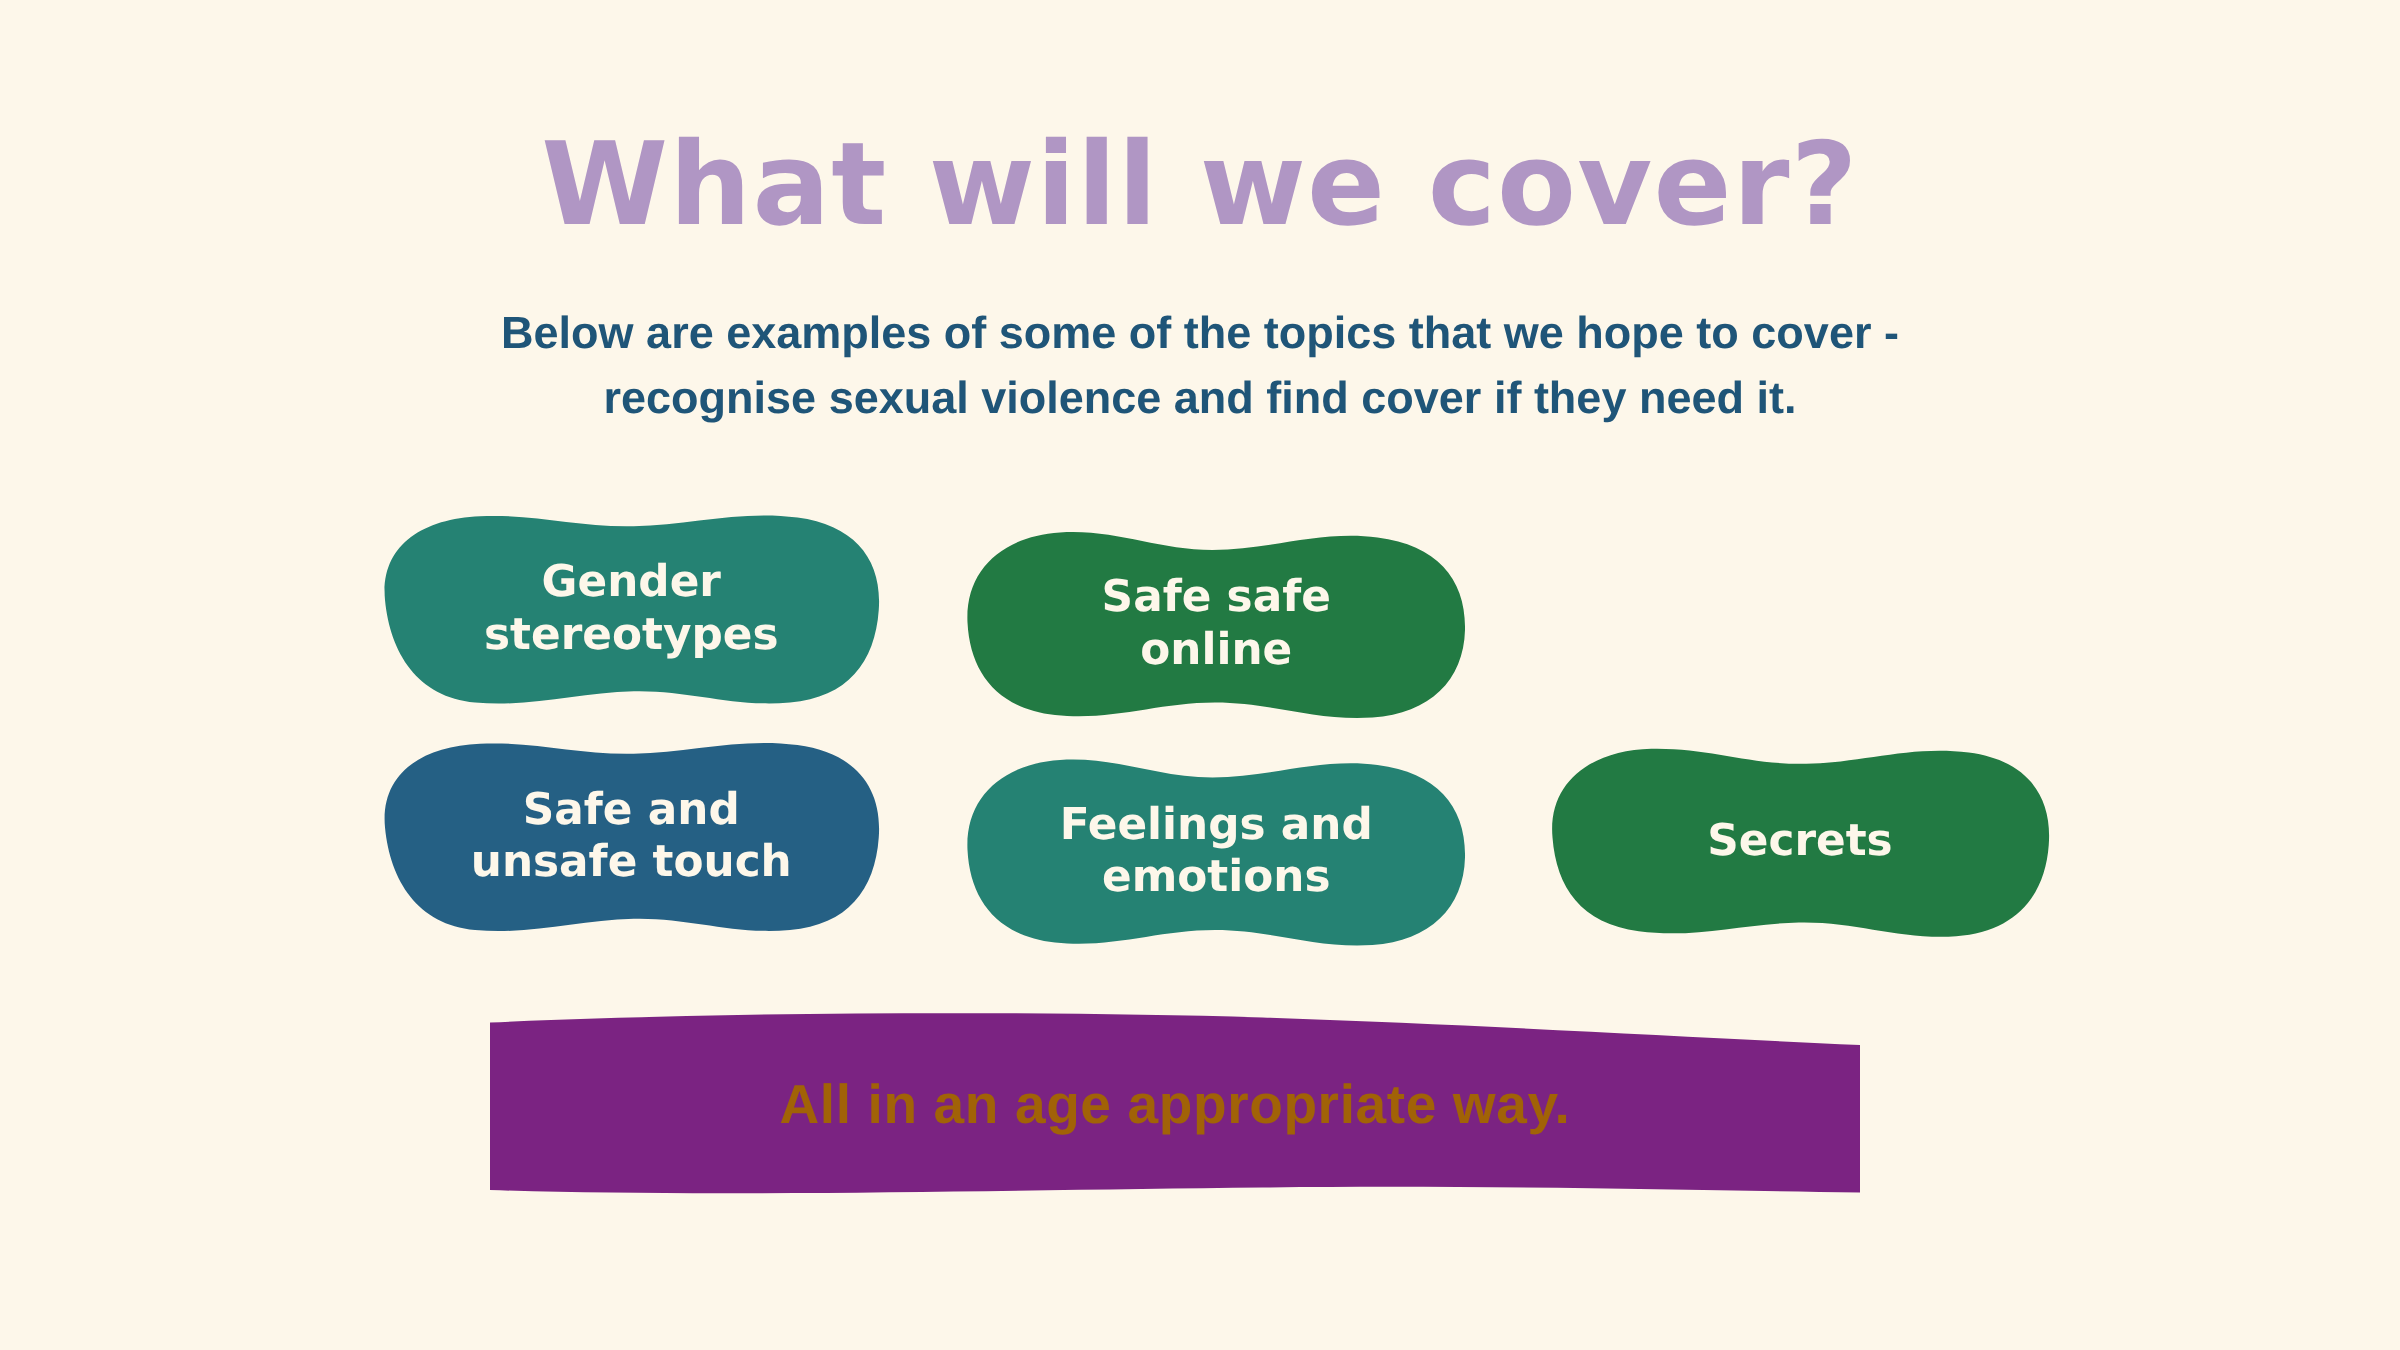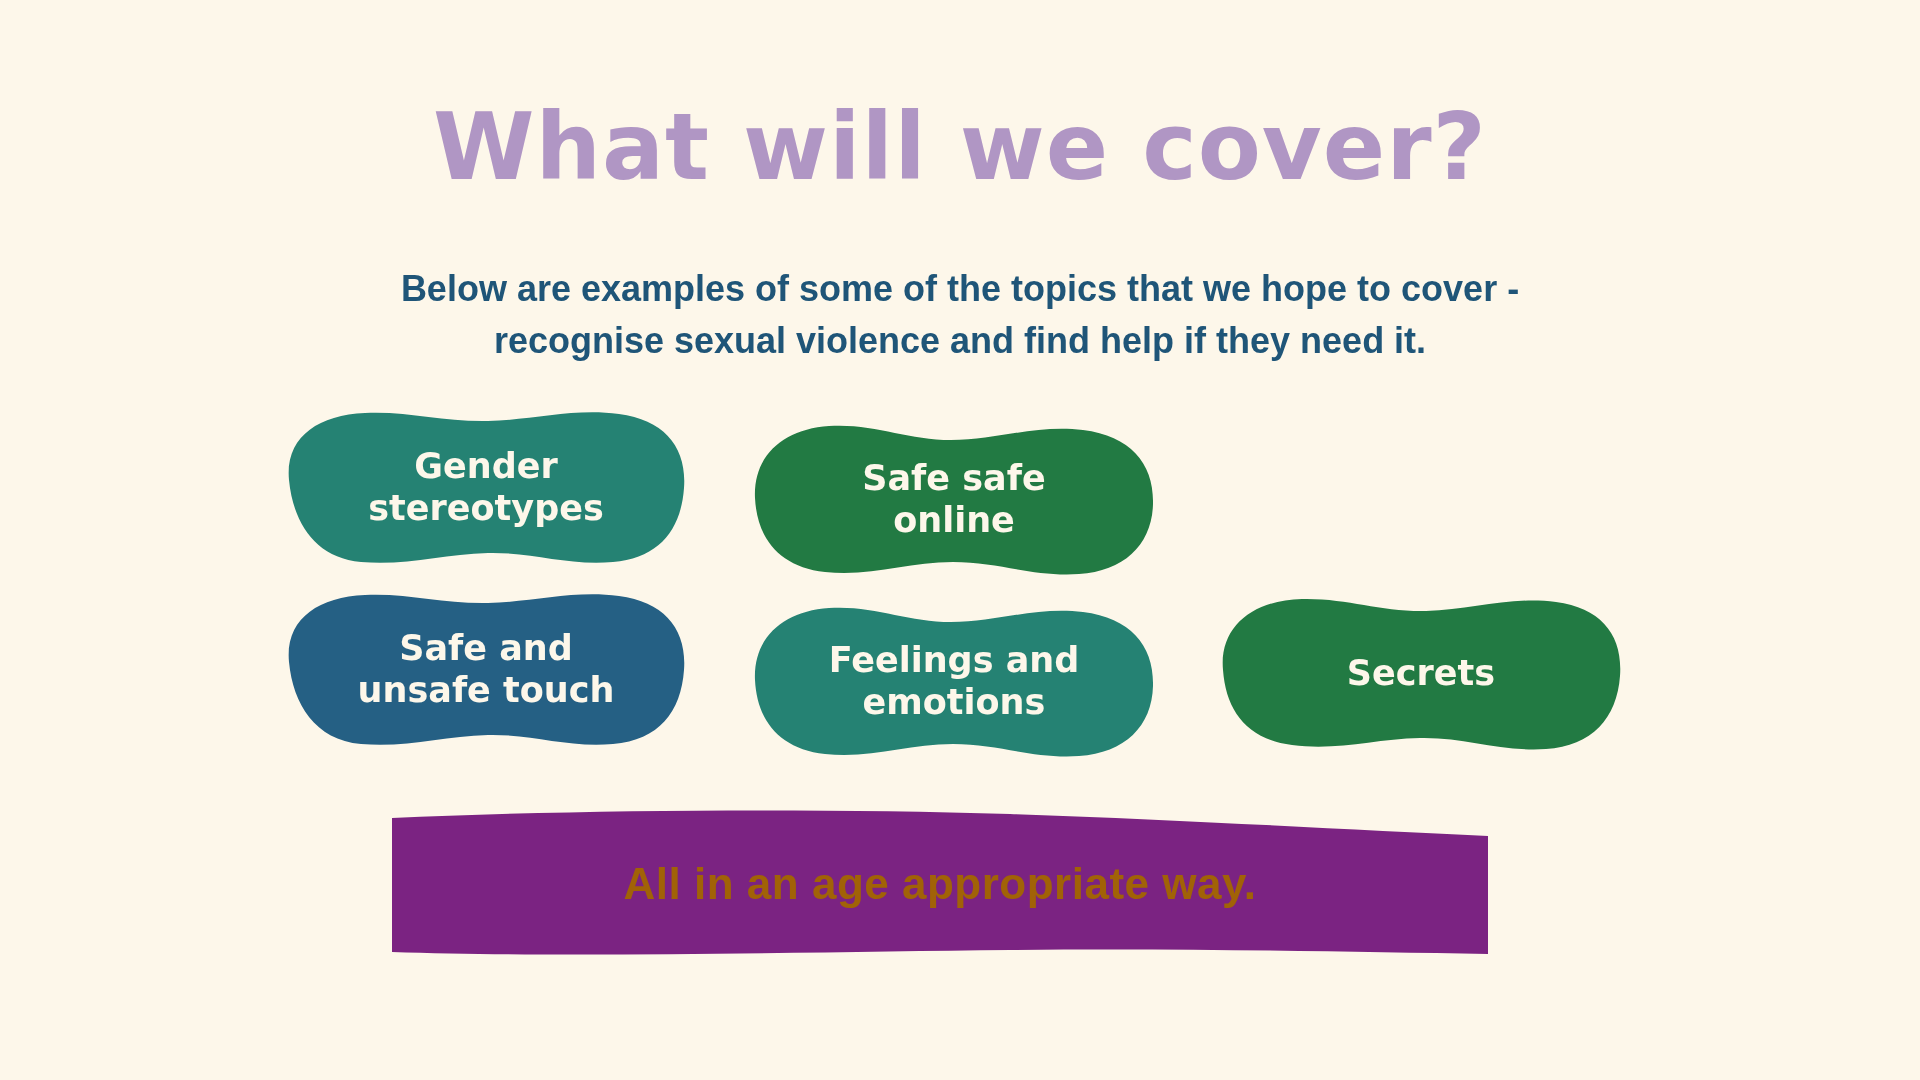--- a/index.html
+++ b/index.html
@@ -41,29 +41,28 @@
     position: absolute;
     top: 240px;
     left: 330px;
     width: 1260px;
     text-align: center;
     font-family: "Liberation Sans Narrow", "Liberation Sans", sans-serif;
     font-weight: bold;
     font-size: 36px;
     line-height: 52px;
     color: #1F5578;
-    margin-top: 23px;
   }
   .subtitle span { display: block; }
 
   
   .blob-grid {
     position: absolute;
     top: 408px;
-    left: 283px;
+    left: 302px;
     width: 1340px;
     height: 360px;
   }
   .blob {
     position: absolute;
     width: 406px;
     height: 158px;
     display: flex;
     align-items: center;
     justify-content: center;
@@ -130,21 +129,21 @@
 </style>
 </head>
 <body>
 
 <div class="slide">
 
   <div class="title">What will we cover?</div>
 
   <div class="subtitle">
     <span>Below are examples of some of the topics that we hope to cover -</span>
-    <span>recognise sexual violence and find help if they need it.</span>
+    <span>recognise sexual violence and find cover if they need it.</span>
   </div>
 
   <div class="blob-grid">
 
     <div class="blob b1 c1">
       <span class="blob-shape">
         <svg viewBox="0 0 406 158" preserveAspectRatio="none">
           <path d="M6,72 C2,30 34,7 82,5 C126,3 160,14 205,13 C250,12 290,0 336,6
                    C382,12 404,40 401,80 C398,122 376,150 330,154 C284,158 250,144 205,145
                    C160,146 124,158 78,154 C32,150 10,114 6,72 Z" fill="#258273"></path>

